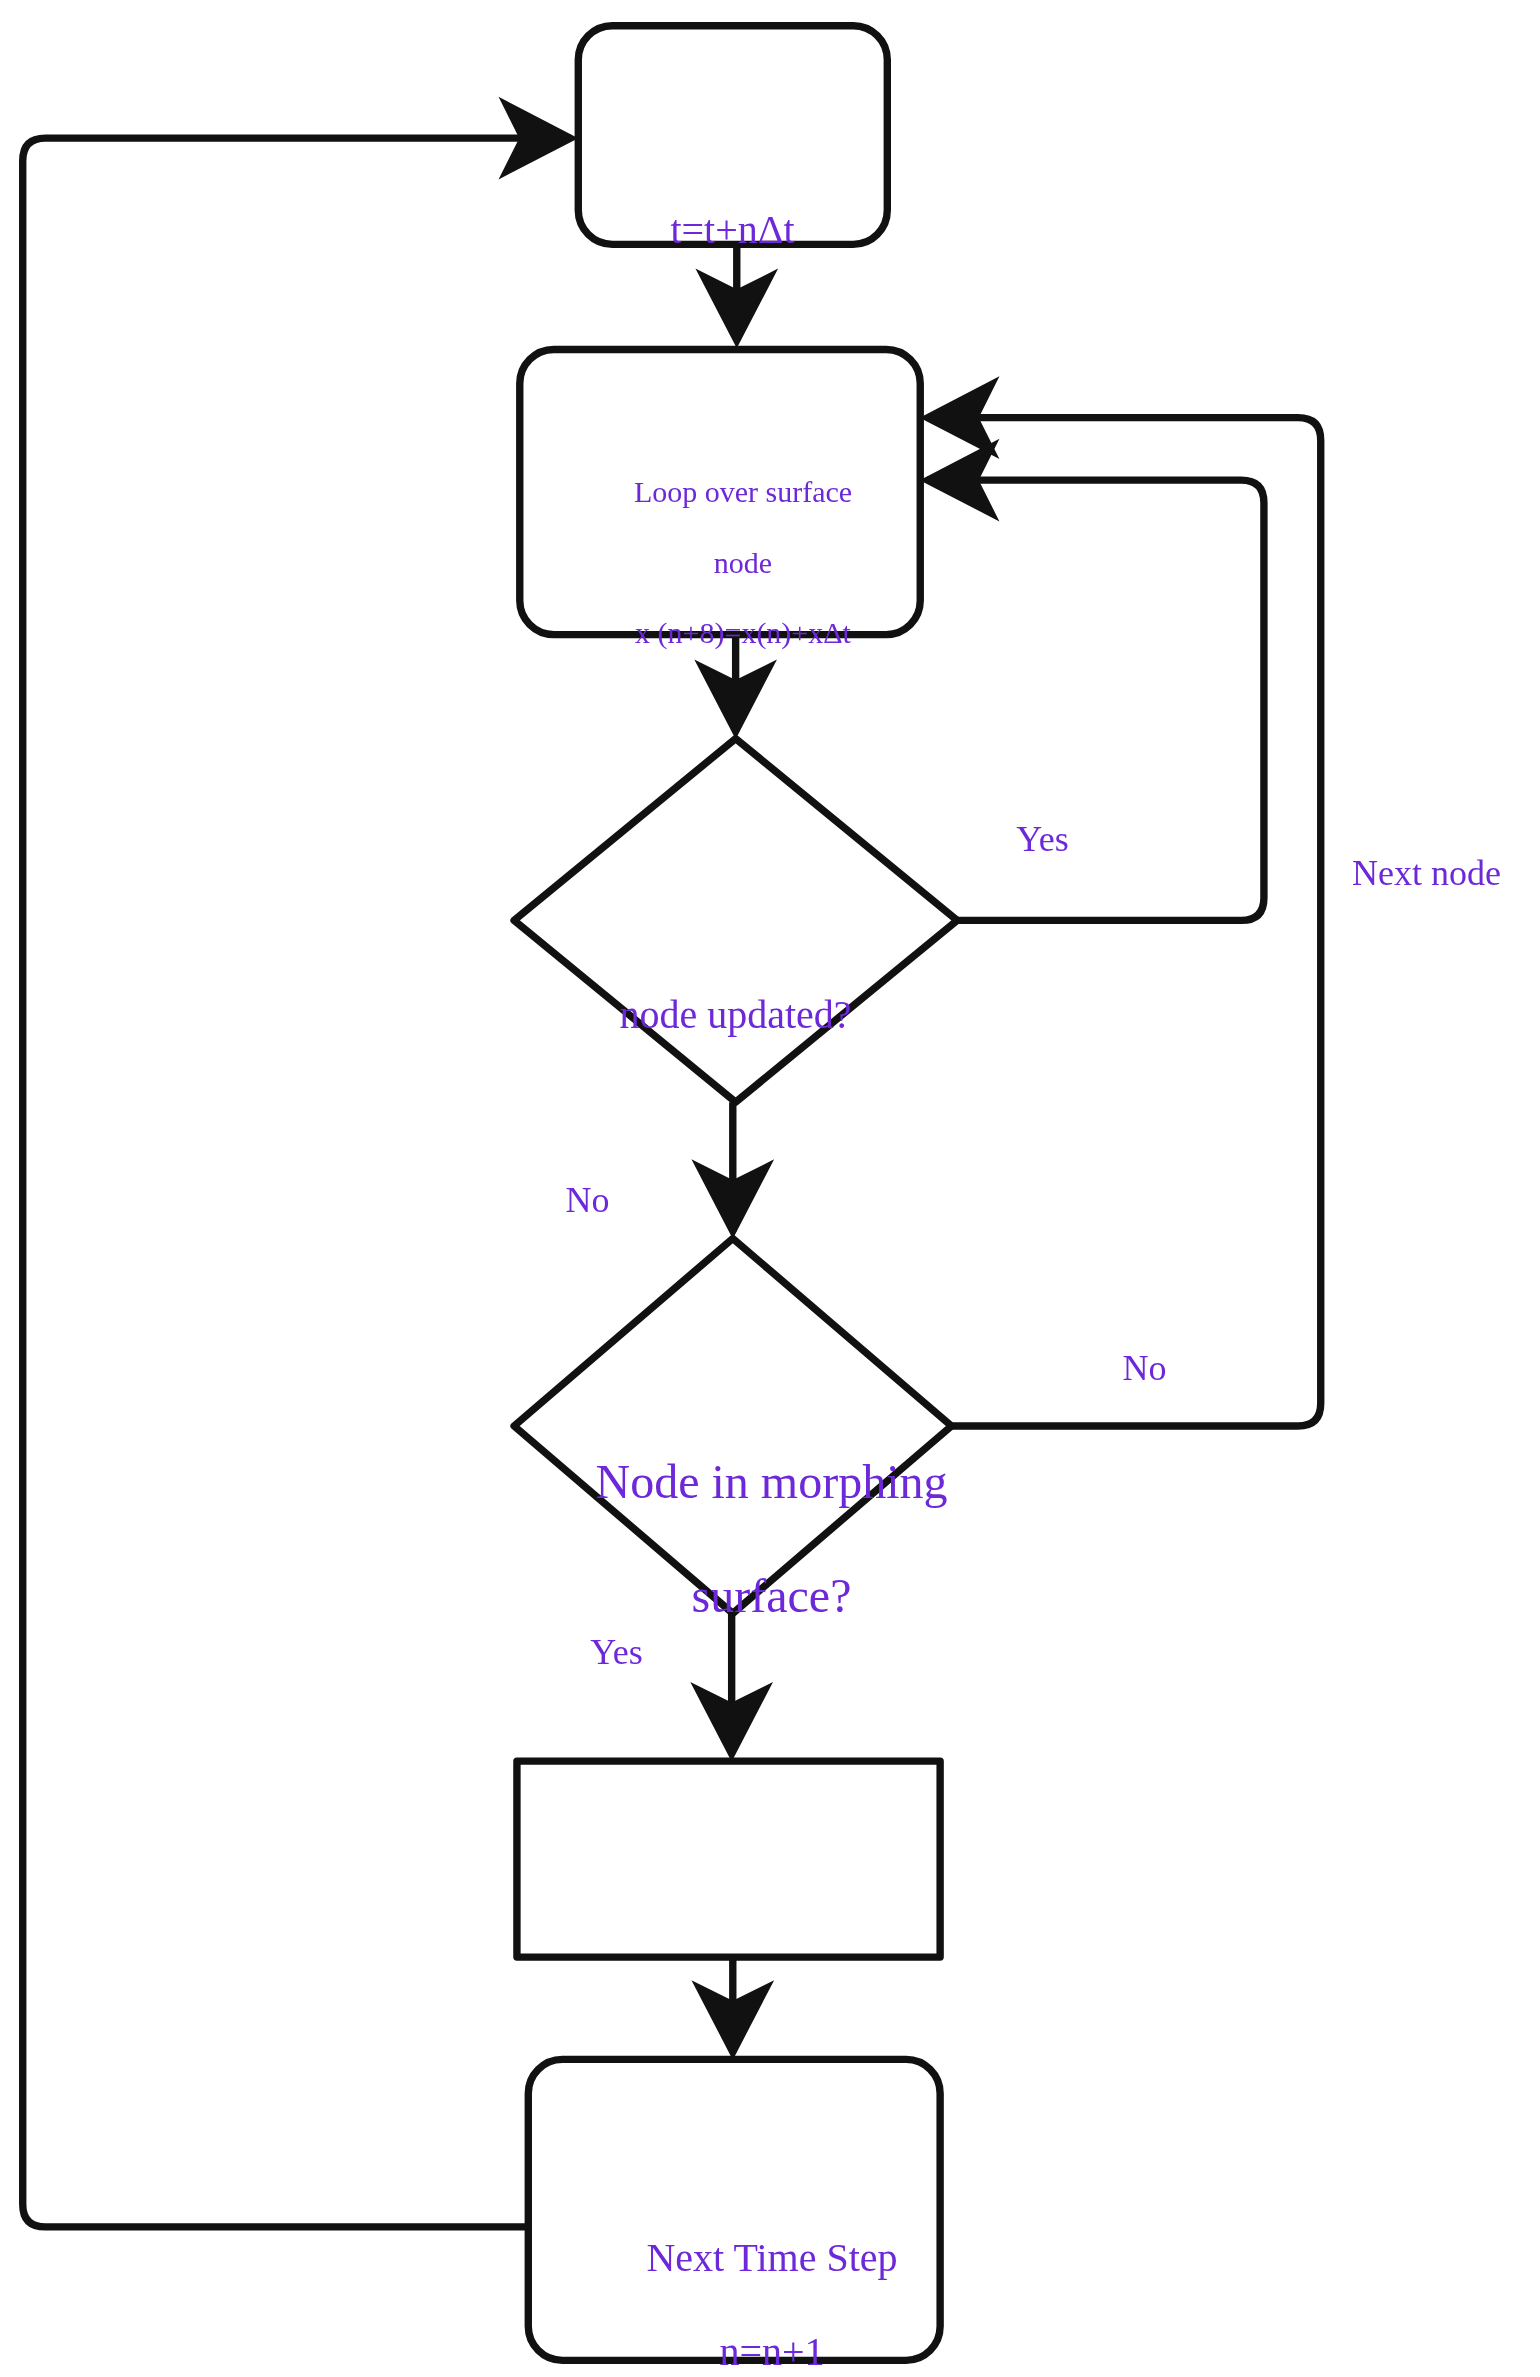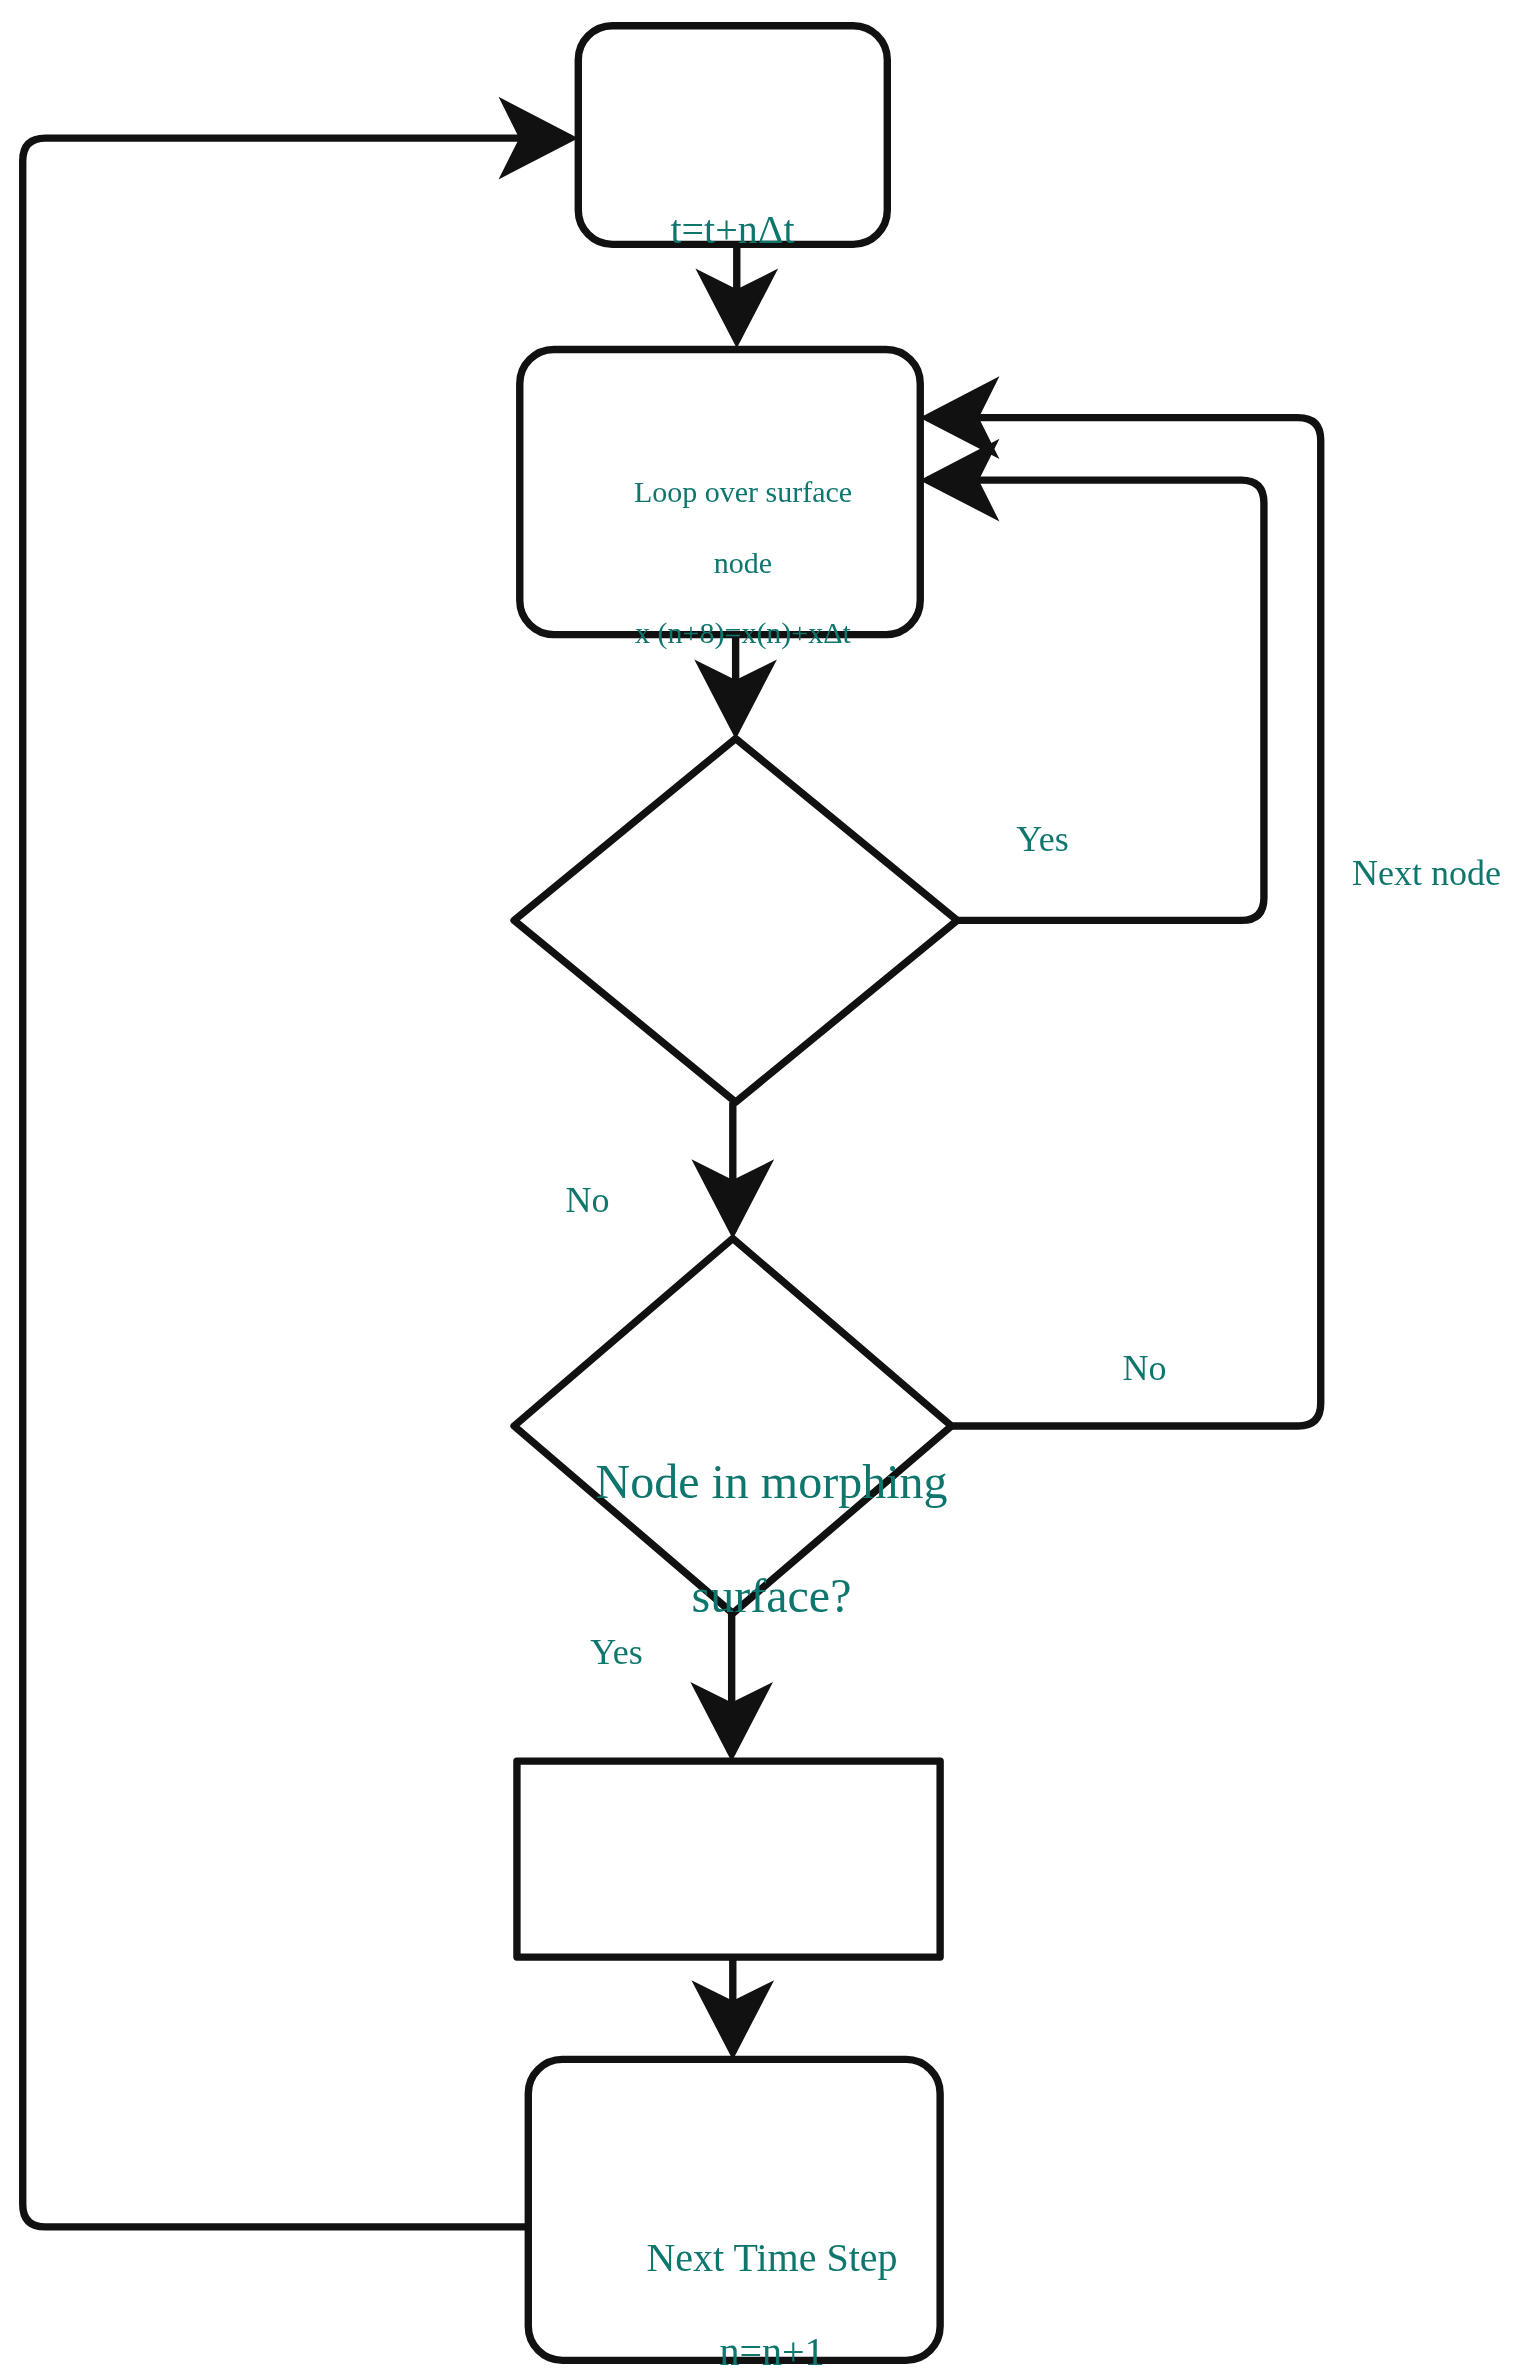--- a/index.html
+++ b/index.html
@@ -1,19 +1,19 @@
 <!DOCTYPE html>
 <html style="font-size:9px"><head>
 <meta charset="utf-8">
 <style>
   html,body{margin:0;padding:0;background:#ffffff;}
   body{font-family:"Liberation Serif", "DejaVu Serif", serif;}
   #stage{position:relative;width:1540px;height:2377px;background:#fff;overflow:hidden;}
   #flow{position:absolute;left:0;top:0;width:1540px;height:2377px;}
-  .lbl{position:absolute;color:#0f766e;white-space:pre;line-height:1.18;text-align:center;}
+  .lbl{position:absolute;color:#6d28d9;white-space:pre;line-height:1.18;text-align:center;}
   .nodetext{display:flex;align-items:center;justify-content:center;width:100%;height:100%;}
   .edgelabel{font-size:36px;}
   .shapelabel{font-size:40px;}
   .t-top{left:578px;top:25.6px;width:309px;height:219px;font-size:40px;}
   .t-loop{left:520px;top:349px;width:401px;height:285px;font-size:30px;}
   .t-d1{left:531px;top:878px;width:409px;height:85px;font-size:40px;}
   .t-d2{left:514px;top:1355px;width:443px;height:142px;font-size:48px;}
   .t-proc{left:517px;top:1762px;width:423px;height:196px;font-size:40px;}
   .t-final{left:536px;top:2060px;width:412px;height:301px;font-size:40px;}
   .t-yes1{left:1000px;top:818px;width:85px;height:45px;}
@@ -66,20 +66,23 @@
   </div>
 
   <div class="lbl shapelabel t-loop">
     <span class="nodetext"><span>
       <span>Loop over surface</span><br>
       <span>node</span><br>
       <span>x (n+8)=x(n)+xΔt</span>
     </span></span>
   </div>
 
+  <div class="lbl shapelabel t-d1">
+    <span class="nodetext">node updated?</span>
+  </div>
 
   <div class="lbl shapelabel t-d2">
     <span class="nodetext"><span>
       <span>Node in morphing</span><br>
       <span>surface?</span>
     </span></span>
   </div>
 
 
   <div class="lbl shapelabel t-final">

